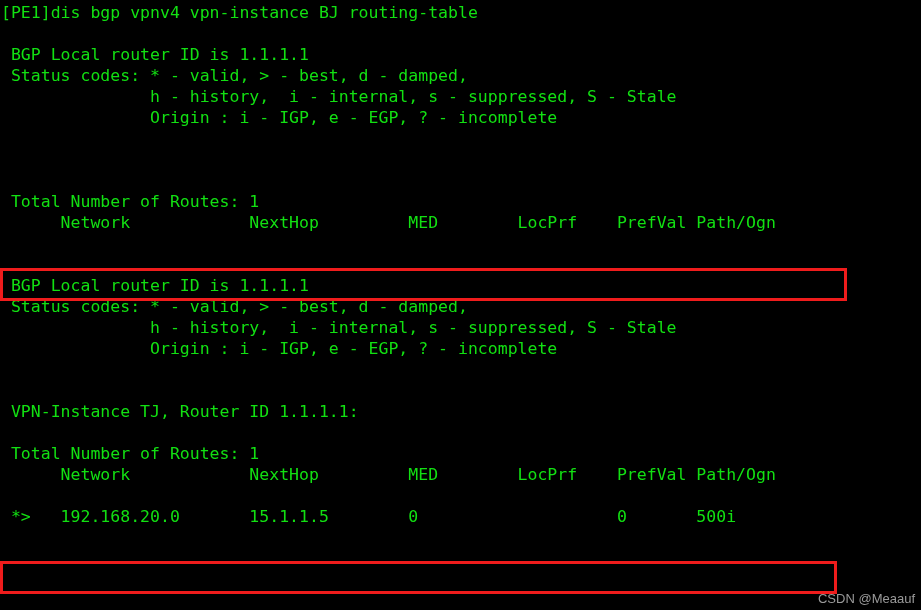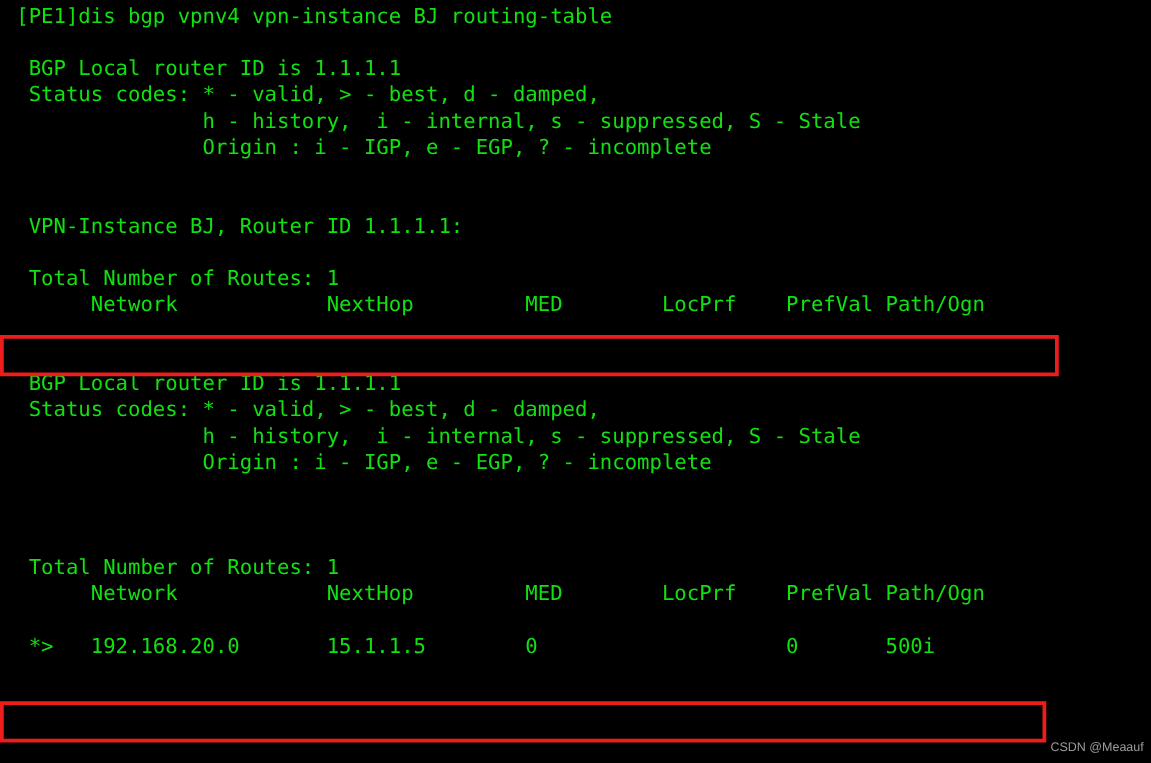--- a/index.html
+++ b/index.html
@@ -31,21 +31,21 @@
     box-sizing: border-box;
   }
 
   .line {
     display: block;
     height: 21px;
     line-height: 21px;
     white-space: pre;
     color: #12e012;
     letter-spacing: 0px;
-    padding-left: 13px;
+    padding-left: 1px;
   }
 
   .line.blank {
     color: transparent;
   }
 
   
   .highlight-box {
     position: absolute;
     border: 3px solid #ef1c1c;
@@ -66,52 +66,52 @@
     top: 561px;
     width: 837px;
     height: 33px;
   }
 
   .watermark {
     position: absolute;
     right: 6px;
     bottom: 4px;
     font-family: "Liberation Sans", "DejaVu Sans", sans-serif;
-    font-size: 10px;
+    font-size: 13px;
     line-height: 15px;
     color: #9a9a9a;
     white-space: pre;
   }
 </style>
 </head>
 <body>
 
 <div id="terminal">
 
   <div class="screen-lines">
     <span class="line">[PE1]dis bgp vpnv4 vpn-instance BJ routing-table</span>
     <span class="line blank"></span>
     <span class="line"> BGP Local router ID is 1.1.1.1</span>
     <span class="line"> Status codes: * - valid, &gt; - best, d - damped,</span>
     <span class="line">               h - history,  i - internal, s - suppressed, S - Stale</span>
     <span class="line">               Origin : i - IGP, e - EGP, ? - incomplete</span>
     <span class="line blank"></span>
     <span class="line blank"></span>
-    <span class="line"> VPN-Instance BJ, Router ID 1.1.1.1:</span>
     <span class="line blank"></span>
     <span class="line"> Total Number of Routes: 1</span>
     <span class="line">      Network            NextHop         MED        LocPrf    PrefVal Path/Ogn</span>
     <span class="line blank"></span>
     <span class="line blank"></span>
     <span class="line"> BGP Local router ID is 1.1.1.1</span>
     <span class="line"> Status codes: * - valid, &gt; - best, d - damped,</span>
     <span class="line">               h - history,  i - internal, s - suppressed, S - Stale</span>
     <span class="line">               Origin : i - IGP, e - EGP, ? - incomplete</span>
     <span class="line blank"></span>
     <span class="line blank"></span>
+    <span class="line"> VPN-Instance TJ, Router ID 1.1.1.1:</span>
     <span class="line blank"></span>
     <span class="line"> Total Number of Routes: 1</span>
     <span class="line">      Network            NextHop         MED        LocPrf    PrefVal Path/Ogn</span>
     <span class="line blank"></span>
     <span class="line"> *&gt;   192.168.20.0       15.1.1.5        0                    0       500i</span>
   </div>
 
   <div class="highlight-box" id="highlight-bj"></div>
   <div class="highlight-box" id="highlight-tj"></div>
 

